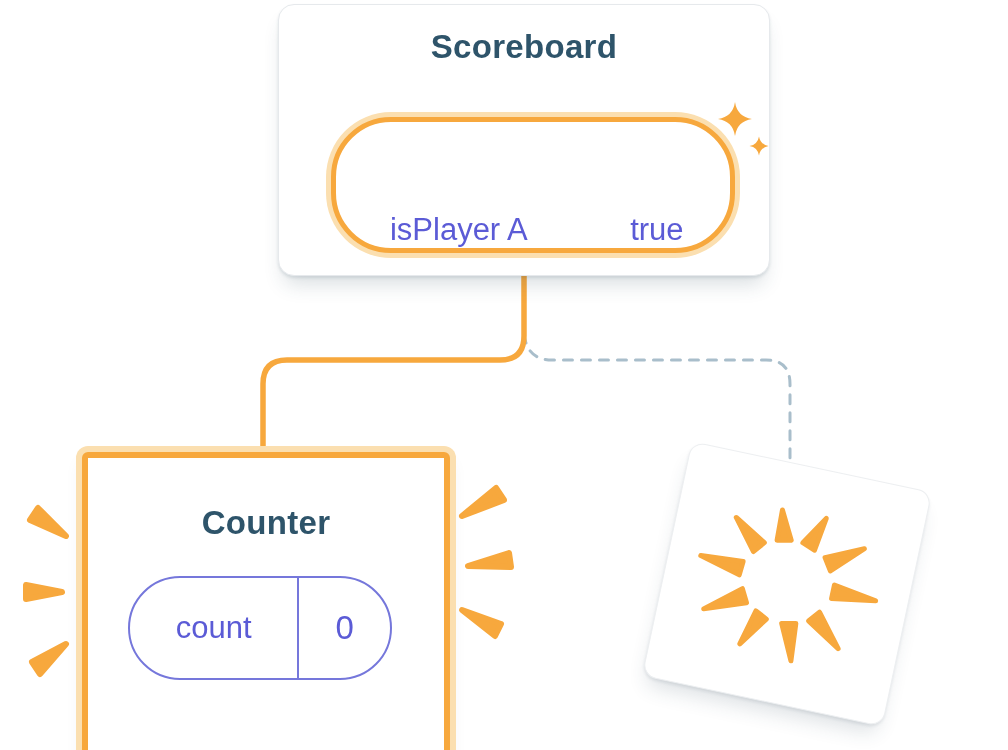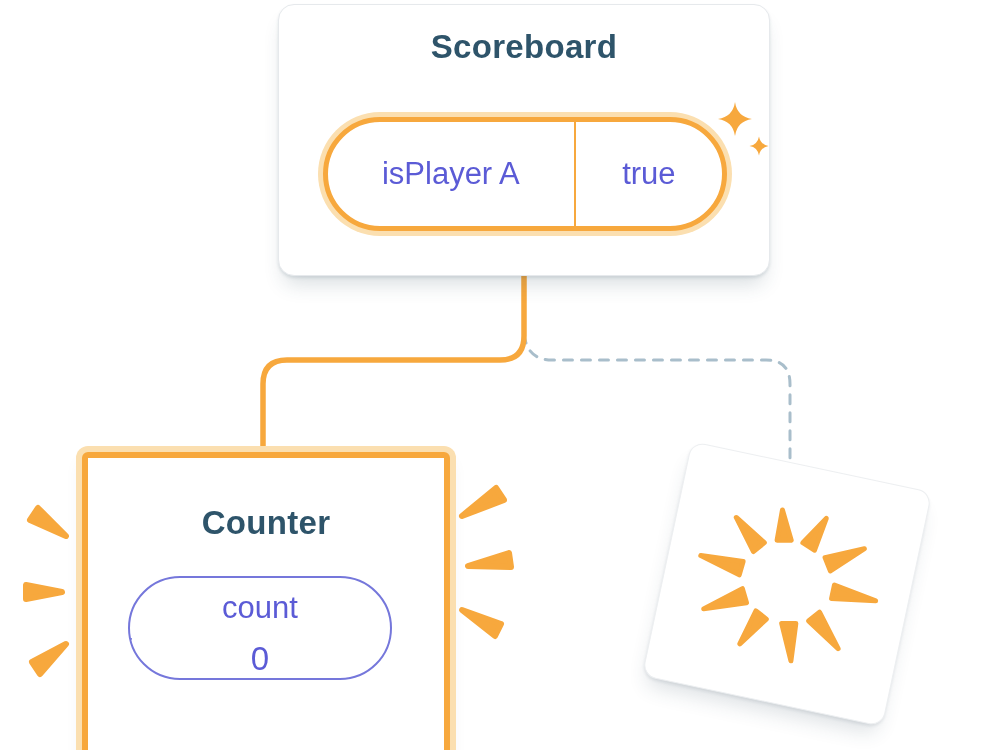--- a/index.html
+++ b/index.html
@@ -90,32 +90,32 @@
     display:flex;align-items:center;justify-content:center;
     color:var(--purple-text);
     font-size:31px;
   }
   .pill-key{flex:1.68;}
   .pill-value{flex:1;font-weight:400;}
   .pill-value.regular{font-weight:400;font-size:33px;}
   .pill-divider{width:2px;flex:0 0 2px;}
 
   .pill.orange{
-    left:44px;top:112px;width:404px;height:114px;
+    left:52px;top:112px;width:404px;height:136px;
     border:5px solid var(--accent-orange);
     border-radius:60px;
     box-shadow:0 0 0 5px var(--orange-glow);
+    align-items:flex-end;
   }
   .pill.orange .pill-divider{background:var(--accent-orange);}
 
   .pill.purple{
     left:40px;top:118px;width:264px;height:104px;
     border:2.5px solid var(--purple-border);
     border-radius:56px;
-    flex-direction:column;
   }
   .pill.purple .pill-key{flex:1.85;}
   .pill.purple .pill-divider{background:var(--purple-border);}
 
   .sparkles{
     position:absolute;
     left:428px;top:88px;
     overflow:visible;
     z-index:3;
   }

